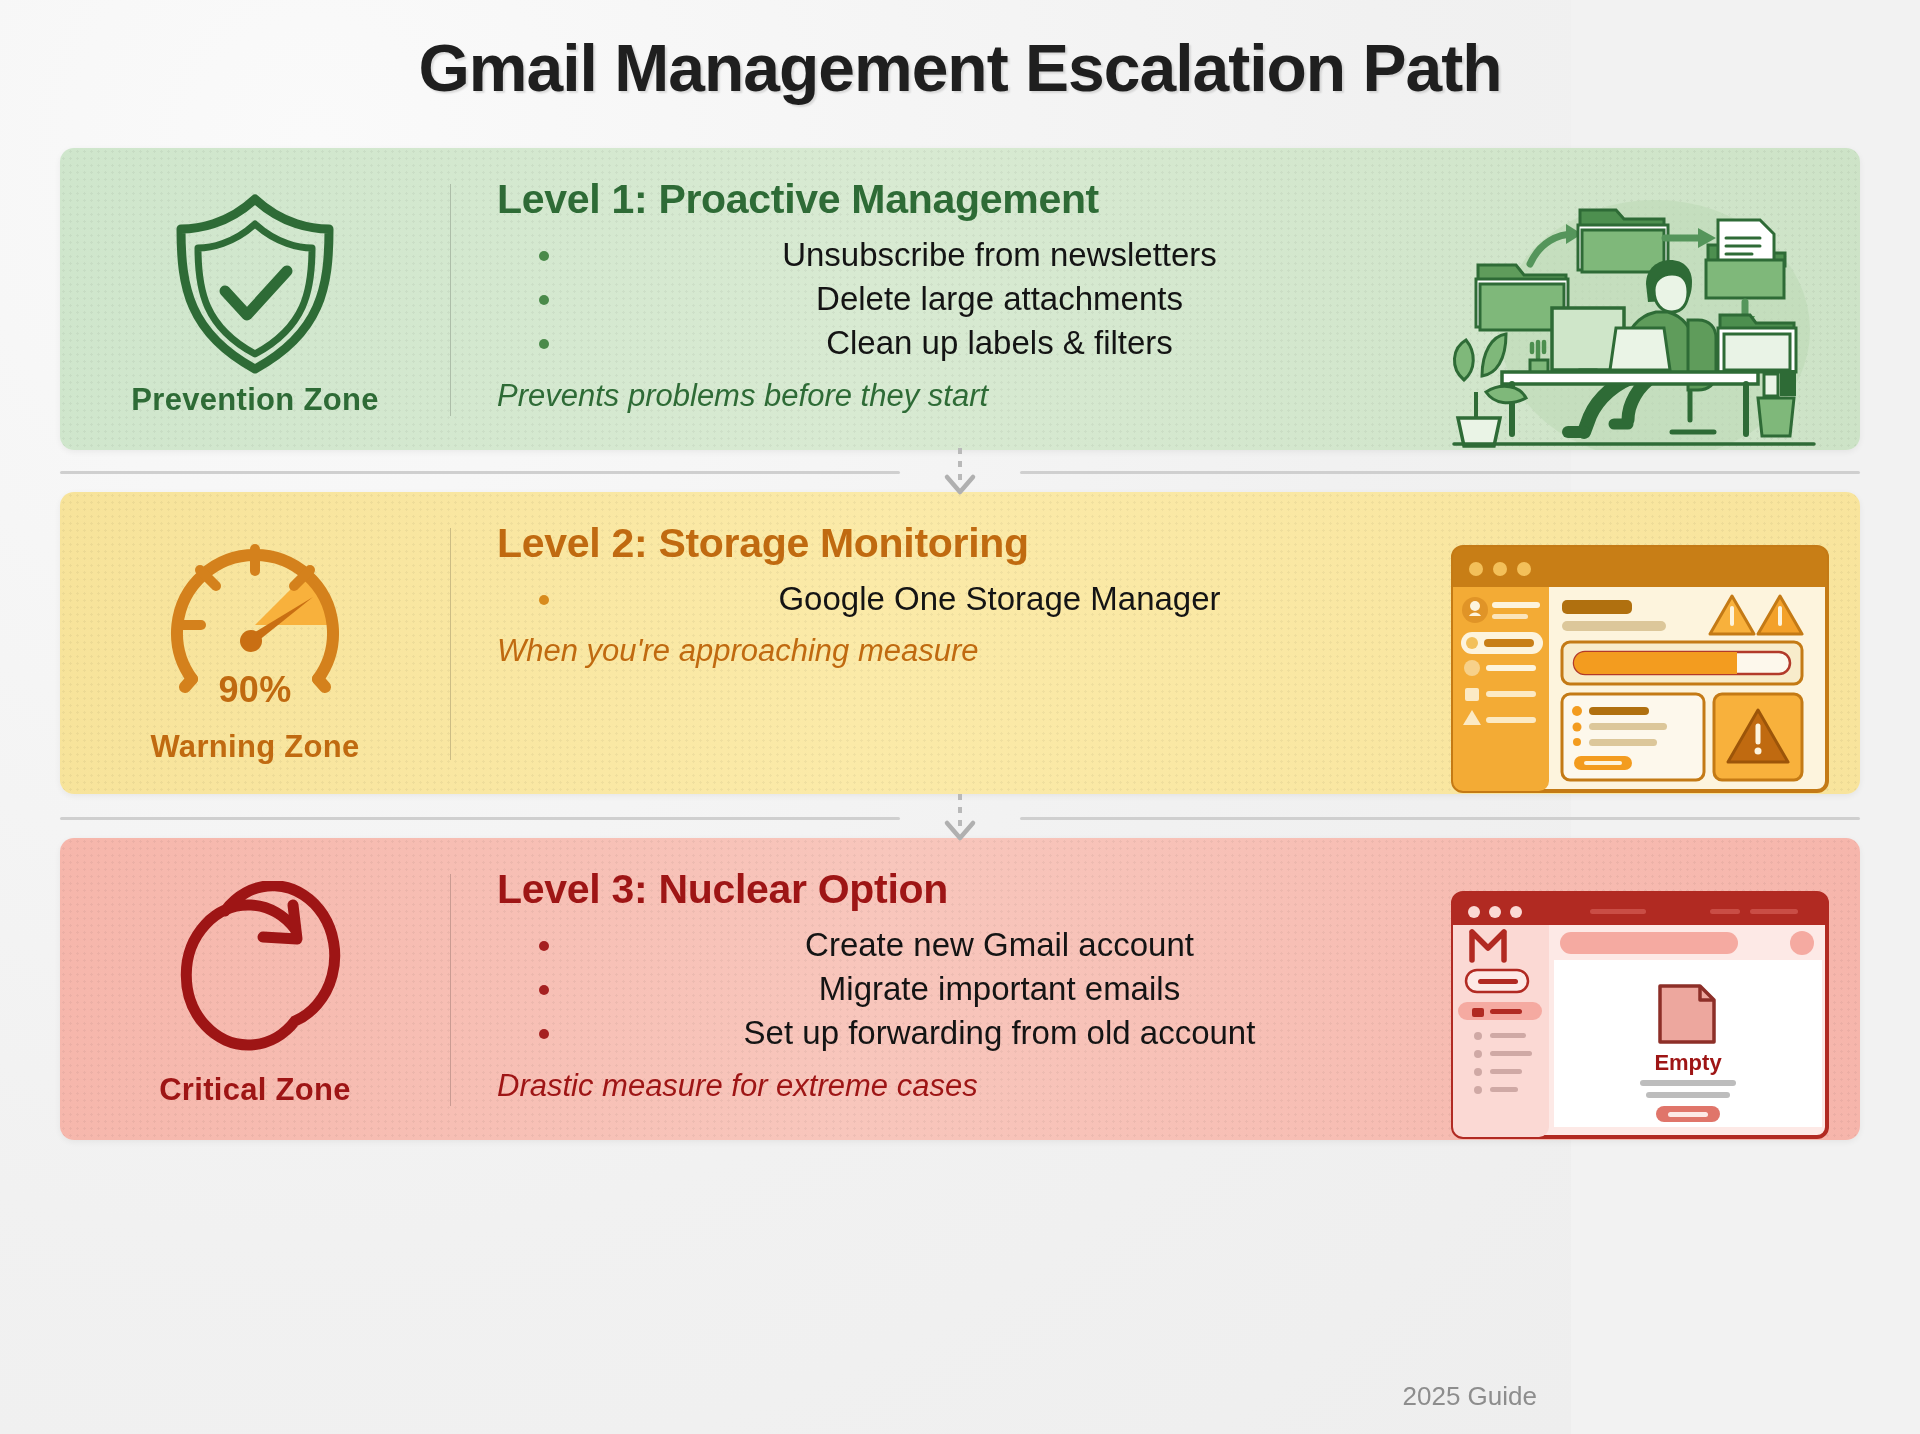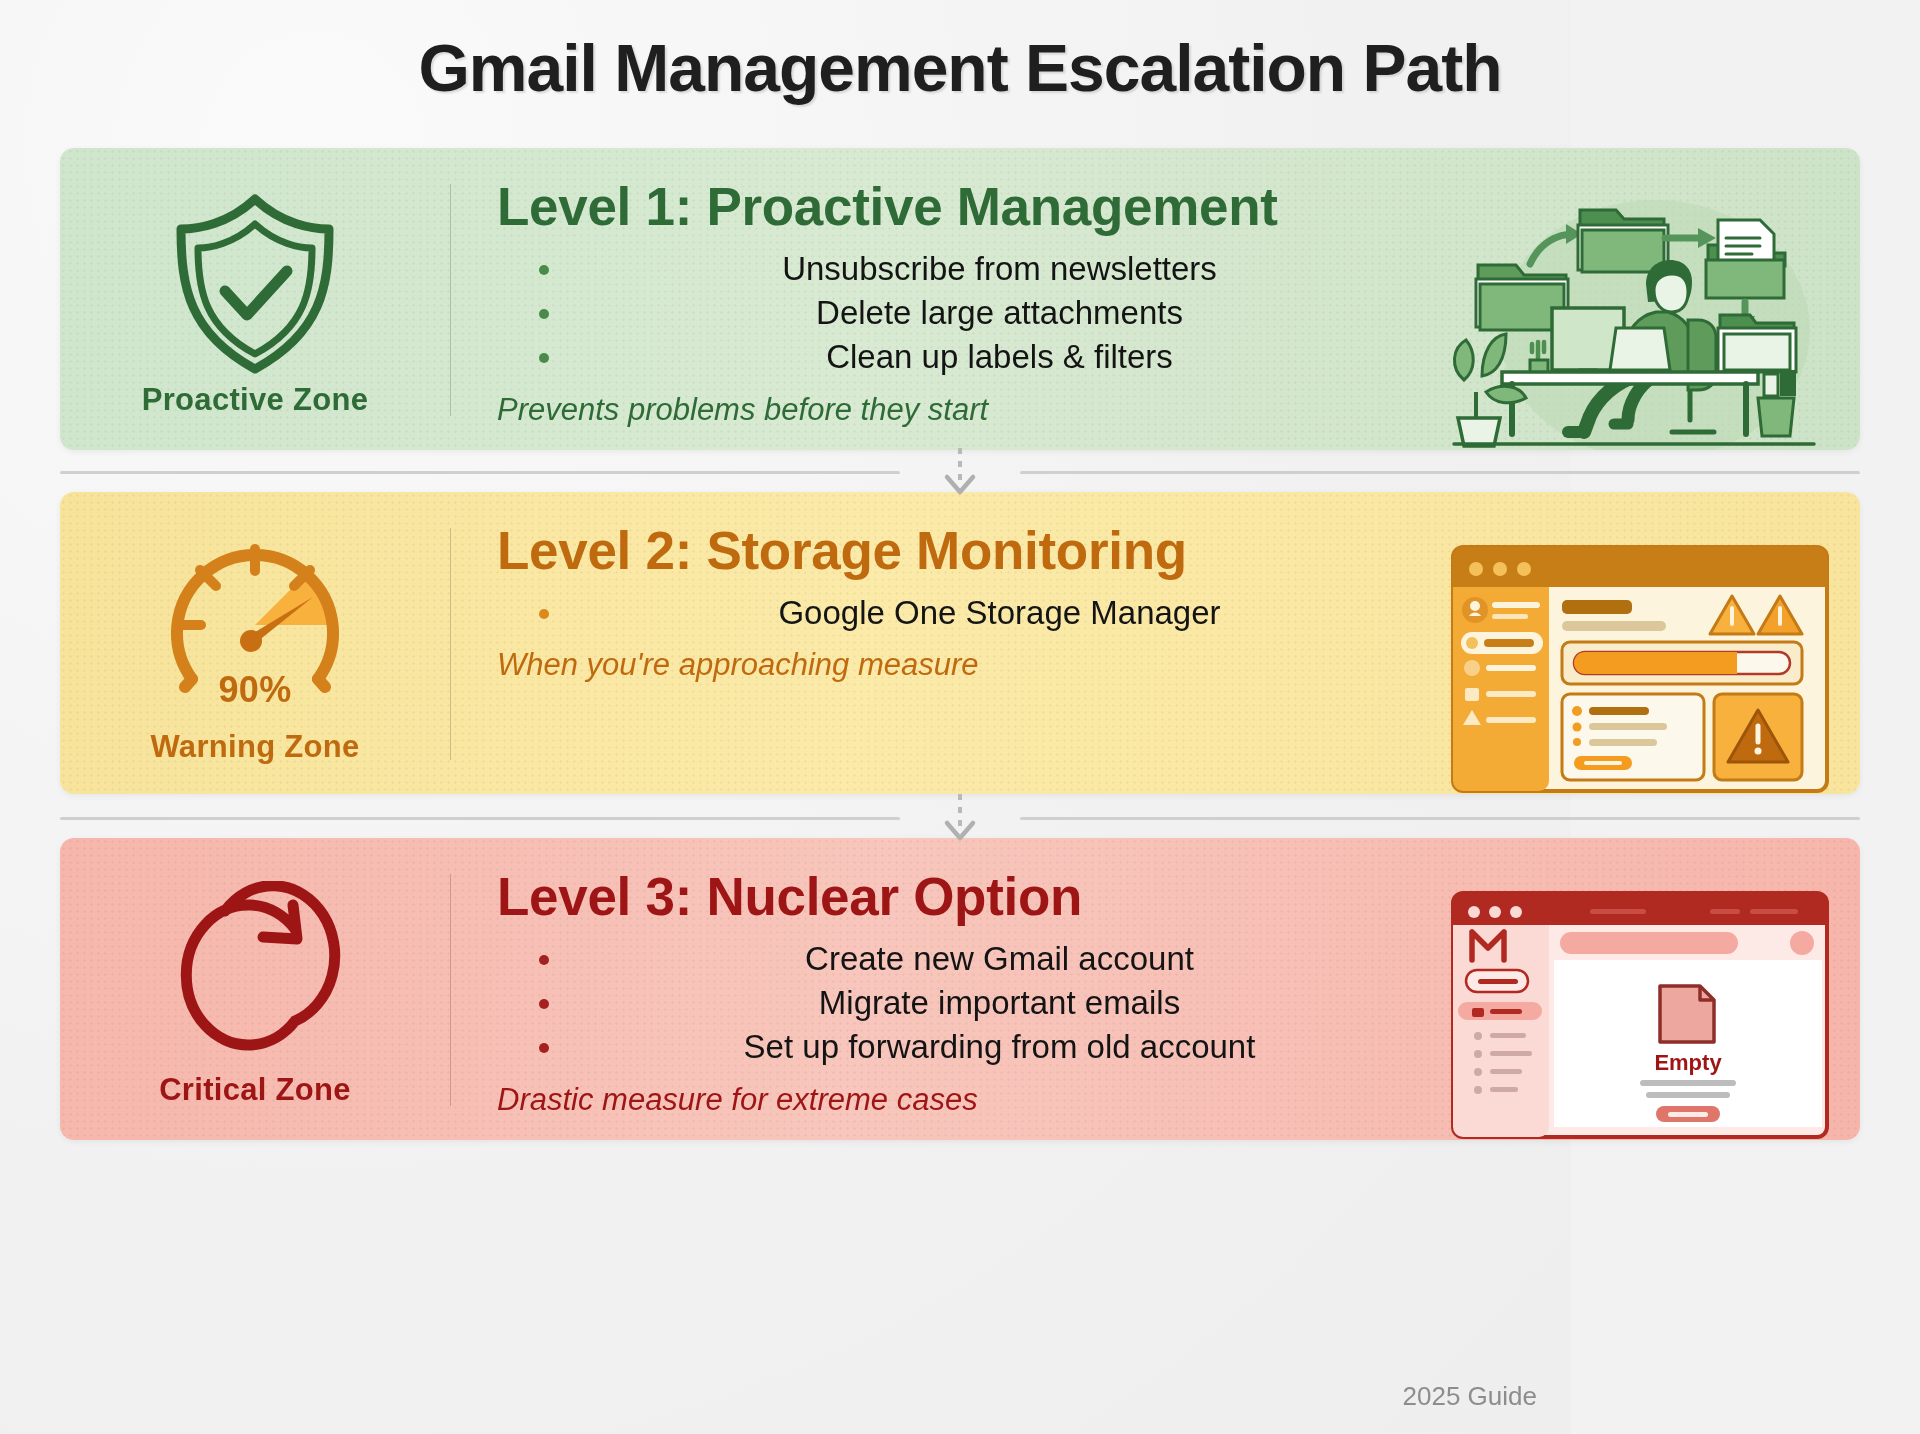--- a/index.html
+++ b/index.html
@@ -81,21 +81,21 @@
   }
 
   
   .body-col {
     position: relative; z-index: 2;
     flex: 1 1 auto;
     padding: 28px 0 20px 46px;
     display: flex; flex-direction: column;
   }
   .level-title {
-    font-size: 53px;
+    font-size: 41px;
     font-weight: bold;
     margin-bottom: 10px;
     letter-spacing: -0.3px;
   }
   ul.bullets { list-style: none; margin-left: 42px; text-align: center; }
   ul.bullets li {
     position: relative;
     font-size: 33px;
     color: #141414;
     line-height: 1.34;
@@ -164,21 +164,21 @@
   <div class="panel panel-green">
 
     <div class="zone-col">
       <div class="zone-icon">
         <svg width="176" height="186" viewBox="0 0 176 186">
           <path d="M88 8 C 60 34, 30 38, 14 38 C 14 96, 22 142, 88 178 C 154 142, 162 96, 162 38 C 146 38, 116 34, 88 8 Z" fill="none" stroke="#2e6b36" stroke-width="9" stroke-linejoin="round"></path>
           <path d="M88 33 C 66 53, 43 57, 31 57 C 31 100, 38 136, 88 163 C 138 136, 145 100, 145 57 C 133 57, 110 53, 88 33 Z" fill="none" stroke="#2e6b36" stroke-width="7" stroke-linejoin="round"></path>
           <path d="M58 100 L 80 124 L 120 80" fill="none" stroke="#2e6b36" stroke-width="11" stroke-linecap="round" stroke-linejoin="round"></path>
         </svg>
       </div>
-      <div class="zone-label green-fg">Proactive Zone</div>
+      <div class="zone-label green-fg">Prevention Zone</div>
     </div>
 
     <div class="v-divider"></div>
 
     <div class="body-col">
       <div class="level-title green-fg">Level 1: Proactive Management</div>
       <ul class="bullets">
         <li>Unsubscribe from newsletters</li>
         <li>Delete large attachments</li>
         <li>Clean up labels &amp; filters</li>

